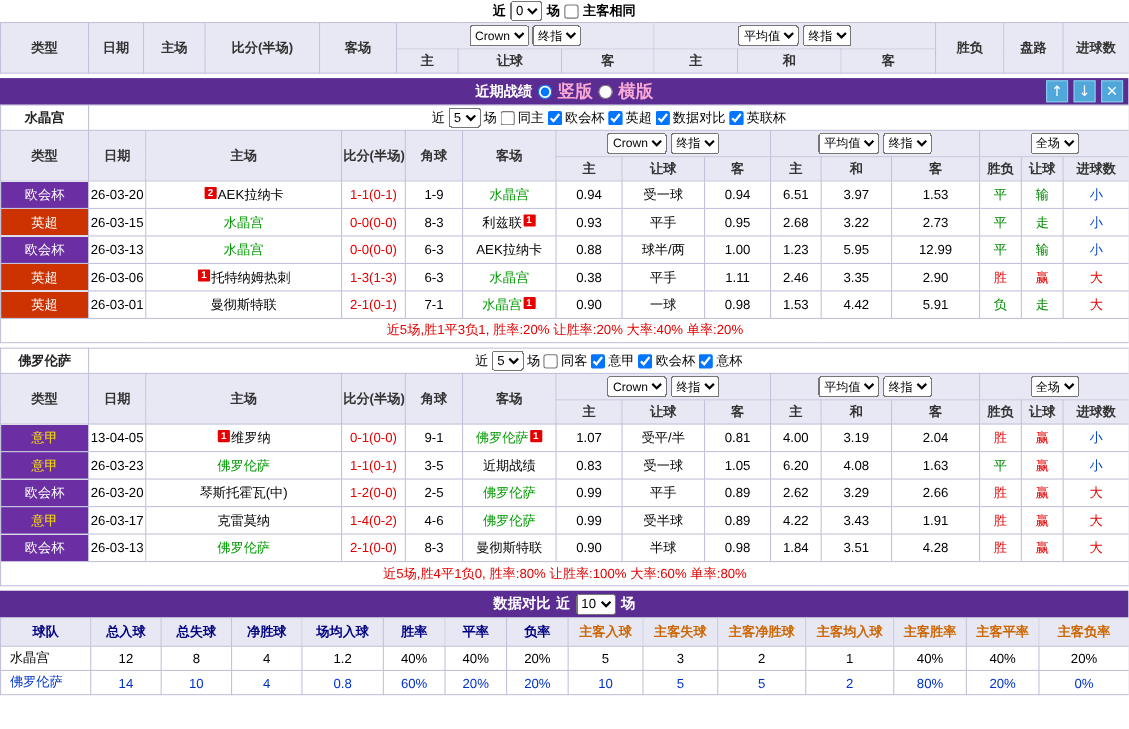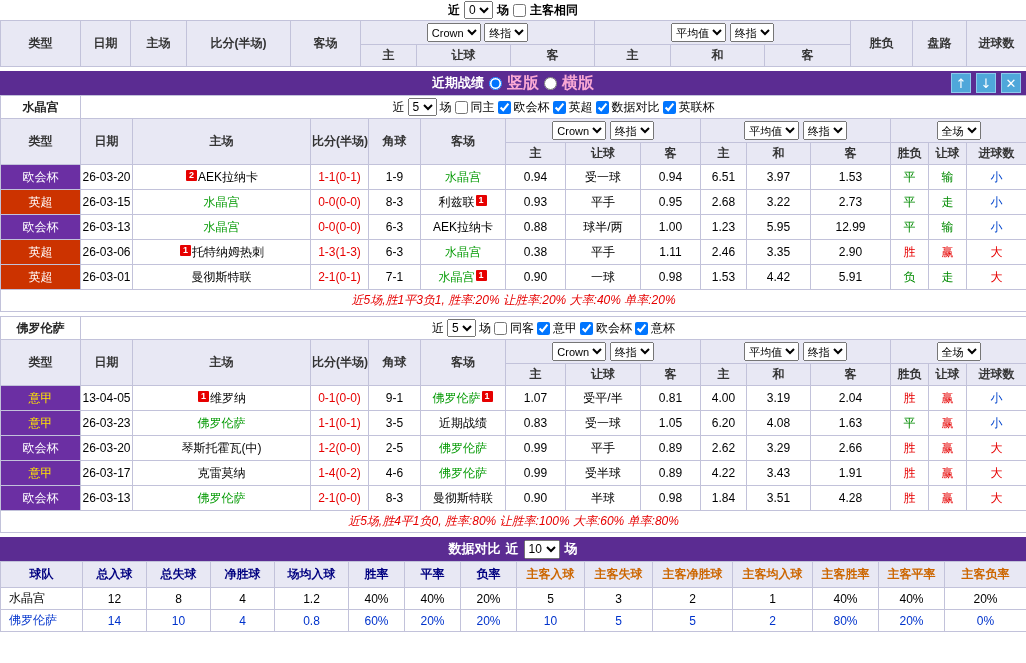--- a/index.html
+++ b/index.html
@@ -67,21 +67,21 @@
   .c-green { color: #008A00; }
   .c-blue { color: #0044CC; }
 
   .badge {
     display: inline-block; min-width: 11px; height: 11px; line-height: 11px;
     font-size: 9px; background: #E60000; color: #fff; vertical-align: 3px;
     margin: 0 1px; border-radius: 1px; font-weight: bold;
   }
   .badge:empty { display: none; }
 
-  tr.sum-row td { color: #E60000; height: 20px; font-style: italic; }
+  tr.sum-row td { color: #E60000; height: 20px; }
 
   .mt4 { margin-top: 4px; }
 
   
   table.cmp th { height: 26px; }
   table.cmp th.nav { color: #000080; margin-left: 32px; }
   table.cmp th.org { color: #CC6600; }
   table.cmp td { height: 22px; }
   table.cmp td.tcell { text-align: left; padding-left: 8px; }
   tr.blue-row td { color: #0033CC; }

